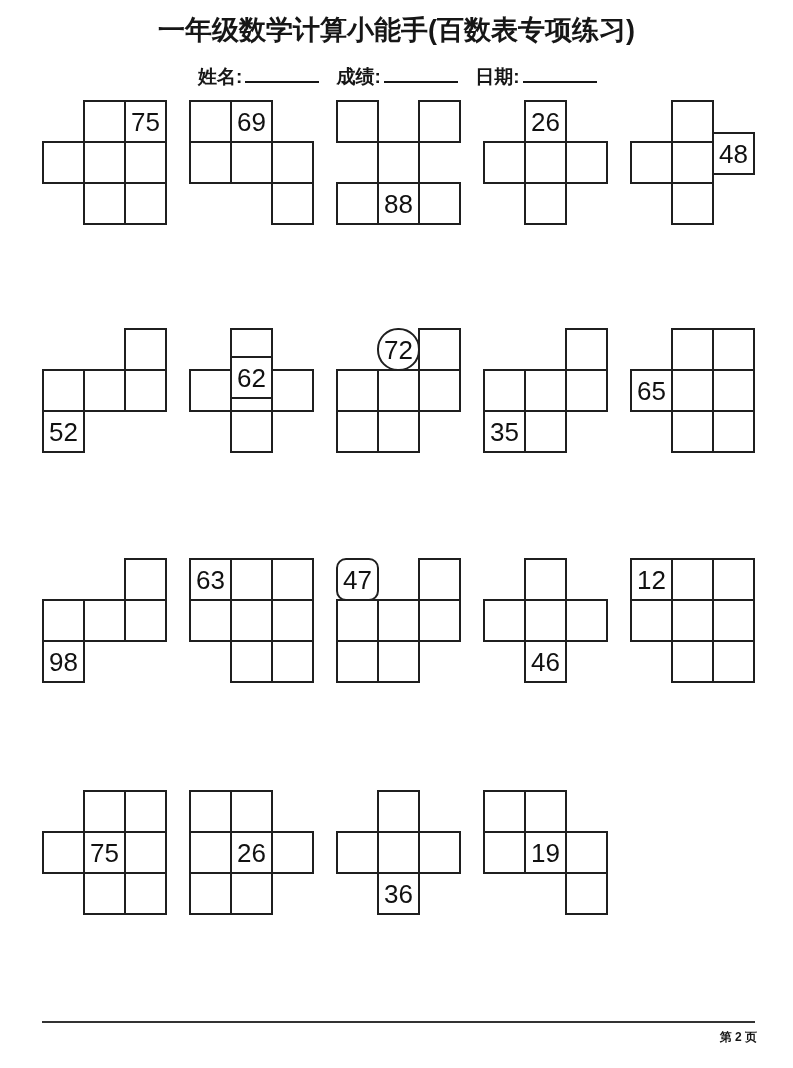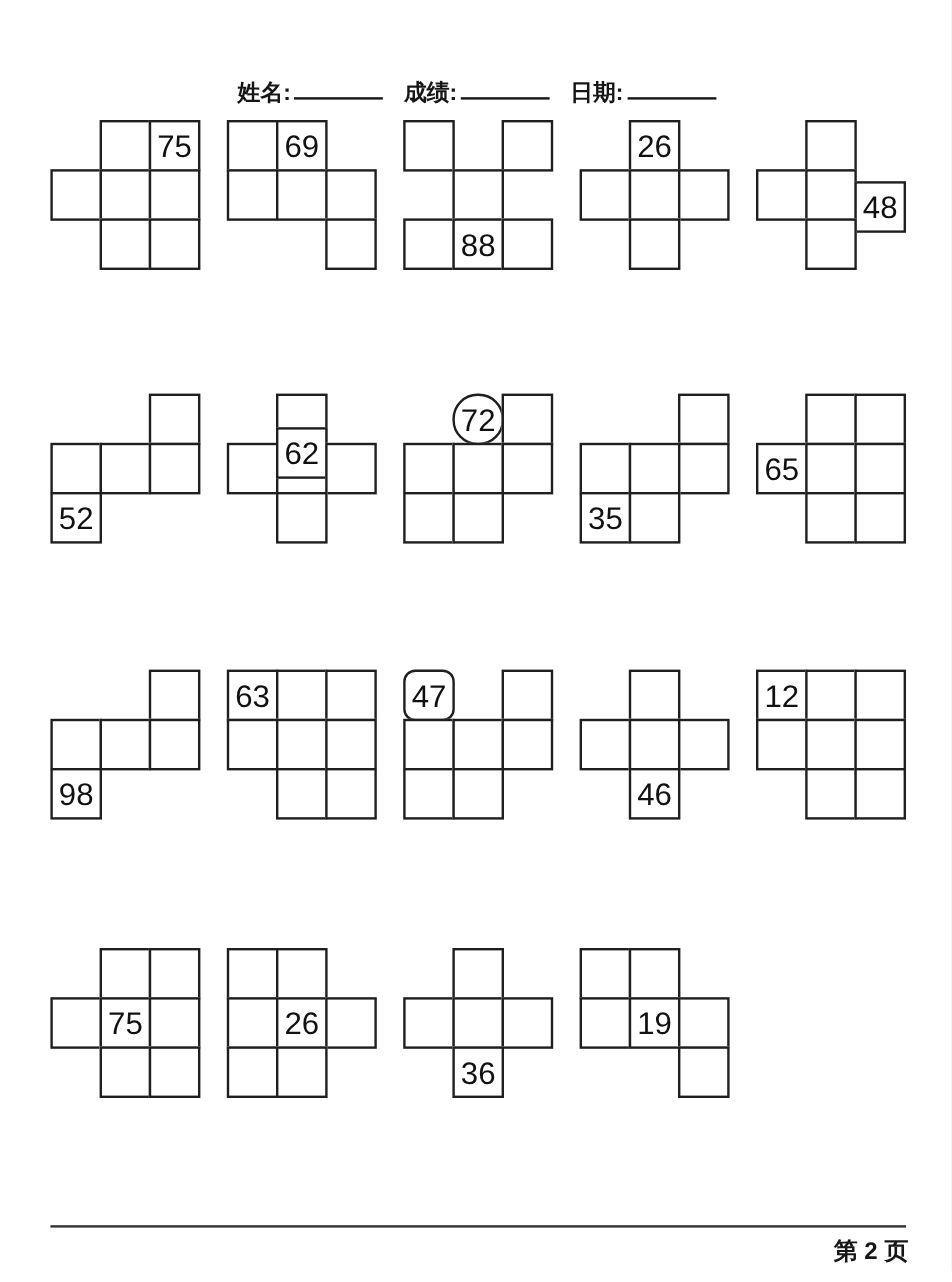--- a/index.html
+++ b/index.html
@@ -77,30 +77,31 @@
     left: 42px;
     width: 713px;
     top: 1021px;
     height: 2px;
     background: #333333;
   }
   .page-number {
     position: absolute;
     right: 36px;
     top: 1029px;
-    font-size: 20px;
+    font-size: 12px;
     font-weight: 600;
     color: #161616;
   }
 </style>
 </head>
 <body>
 
 <div class="page">
 
+  <div class="title">一年级数学计算小能手(百数表专项练习)</div>
 
   <div class="name-line">
     <span class="field"><span>姓名:</span><span class="blank"></span></span>
     <span class="field"><span>成绩:</span><span class="blank"></span></span>
     <span class="field"><span>日期:</span><span class="blank"></span></span>
   </div>
 
   <div class="puzzle-row row-0">
       <div class="puzzle">
         <div class="cell" style="left: 41px; top: 0px;"></div>
@@ -131,21 +132,21 @@
         <div class="cell" style="left: 41px; top: 0px;">26</div>
         <div class="cell" style="left: 0px; top: 41px;"></div>
         <div class="cell" style="left: 41px; top: 41px;"></div>
         <div class="cell" style="left: 82px; top: 41px;"></div>
         <div class="cell" style="left: 41px; top: 82px;"></div>
       </div>
       <div class="puzzle">
         <div class="cell" style="left: 41px; top: 0px;"></div>
         <div class="cell" style="left: 0px; top: 41px;"></div>
         <div class="cell" style="left: 41px; top: 41px;"></div>
-        <div class="cell" style="left: 82px; top: 51px;">48</div>
+        <div class="cell" style="left: 82px; top: 32px;">48</div>
         <div class="cell" style="left: 41px; top: 82px;"></div>
       </div>
     </div>
   <div class="puzzle-row row-1">
       <div class="puzzle">
         <div class="cell" style="left: 82px; top: 0px;"></div>
         <div class="cell" style="left: 0px; top: 41px;"></div>
         <div class="cell" style="left: 41px; top: 41px;"></div>
         <div class="cell" style="left: 82px; top: 41px;"></div>
         <div class="cell" style="left: 0px; top: 82px;">52</div>

